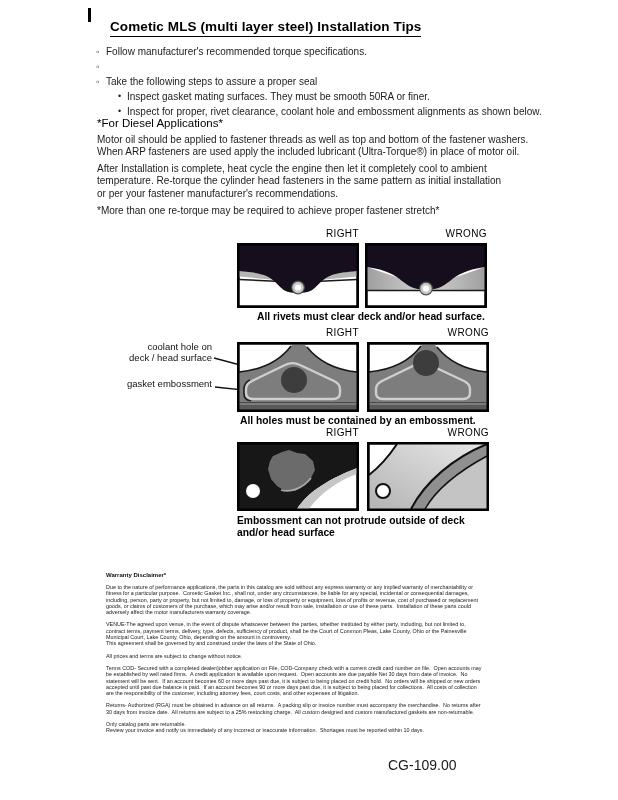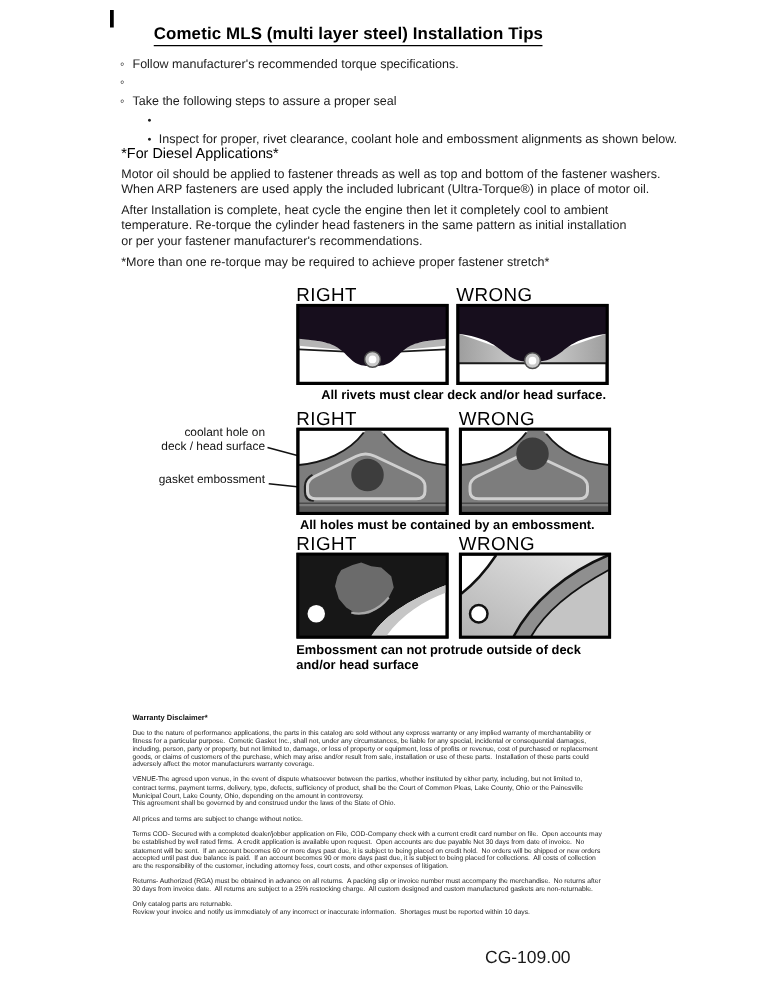--- a/index.html
+++ b/index.html
@@ -6,34 +6,34 @@
   html,body { background:#ffffff; }
   body {
     width:618px; height:800px; position:relative;
     font-family:"Liberation Sans","DejaVu Sans",sans-serif;
     color:#1c1c1c; overflow:hidden;
   }
   .abs { position:absolute; }
   .crop-mark { left:88px; top:8px; width:3px; height:14px; background:#000; }
 
   .page-title {
-    left:123px; top:19px; font-size:13.5px; font-weight:bold; color:#000;
+    left:110px; top:19px; font-size:13.5px; font-weight:bold; color:#000;
     border-bottom:1.6px solid #000; padding-bottom:2px; letter-spacing:0.1px;
   }
 
   .tips { left:96px; top:44px; width:470px; font-size:10px; }
   .tip  { display:flex; line-height:15px; }
   .tip .mk  { width:10px; font-size:10px; color:#1c1c1c; }
   .tip.sub { margin-left:22px; }
   .tip.sub .mk { font-size:9px; width:9px; }
 
   .sect-head { font-size:11.5px; font-weight:normal; color:#000; }
   .bodytext  { font-size:10px; line-height:12.4px; white-space:pre-wrap; }
 
-  .rw-row { width:122px; text-align:left; font-size:15px; color:#000; letter-spacing:0.4px; }
+  .rw-row { width:122px; text-align:right; font-size:10px; color:#000; letter-spacing:0.4px; }
   .diag-caption { font-size:10.3px; font-weight:bold; color:#000; line-height:11.5px; white-space:pre-line; }
 
   .ann { font-size:9.5px; line-height:11.2px; text-align:right; white-space:pre-line; color:#111; }
 
   .fine-print { left:106px; top:572px; width:428px; color:#222; }
   .fine-print h3 { font-size:6px; font-weight:bold; margin-bottom:6px; color:#111; }
   .fine-print p  { font-size:5.4px; line-height:6.3px; margin-bottom:6px; white-space:pre-wrap; }
 
   .footer-code { left:388px; top:757px; font-size:14px; color:#1a1a1a; }
   svg { display:block; }
@@ -52,20 +52,21 @@
     </div>
   <div class="tip">
       <span class="mk">◦</span>
     </div>
   <div class="tip">
       <span class="mk">◦</span>
       <span>Take the following steps to assure a proper seal</span>
     </div>
   <div class="tip sub">
       <span class="mk">•</span>
+      <span>Inspect gasket mating surfaces.  They must be smooth 50RA or finer.</span>
     </div>
   <div class="tip sub">
       <span class="mk">•</span>
       <span>Inspect for proper, rivet clearance, coolant hole and embossment alignments as shown below.</span>
     </div>
 </div>
 
 <h2 class="abs sect-head" style="left:97px; top:117px;">*For Diesel Applications*</h2>
 <p class="abs bodytext" style="left:97px; top:134px; width:460px;">Motor oil should be applied to fastener threads as well as top and bottom of the fastener washers.
 When ARP fasteners are used apply the included lubricant (Ultra-Torque®) in place of motor oil.</p>

